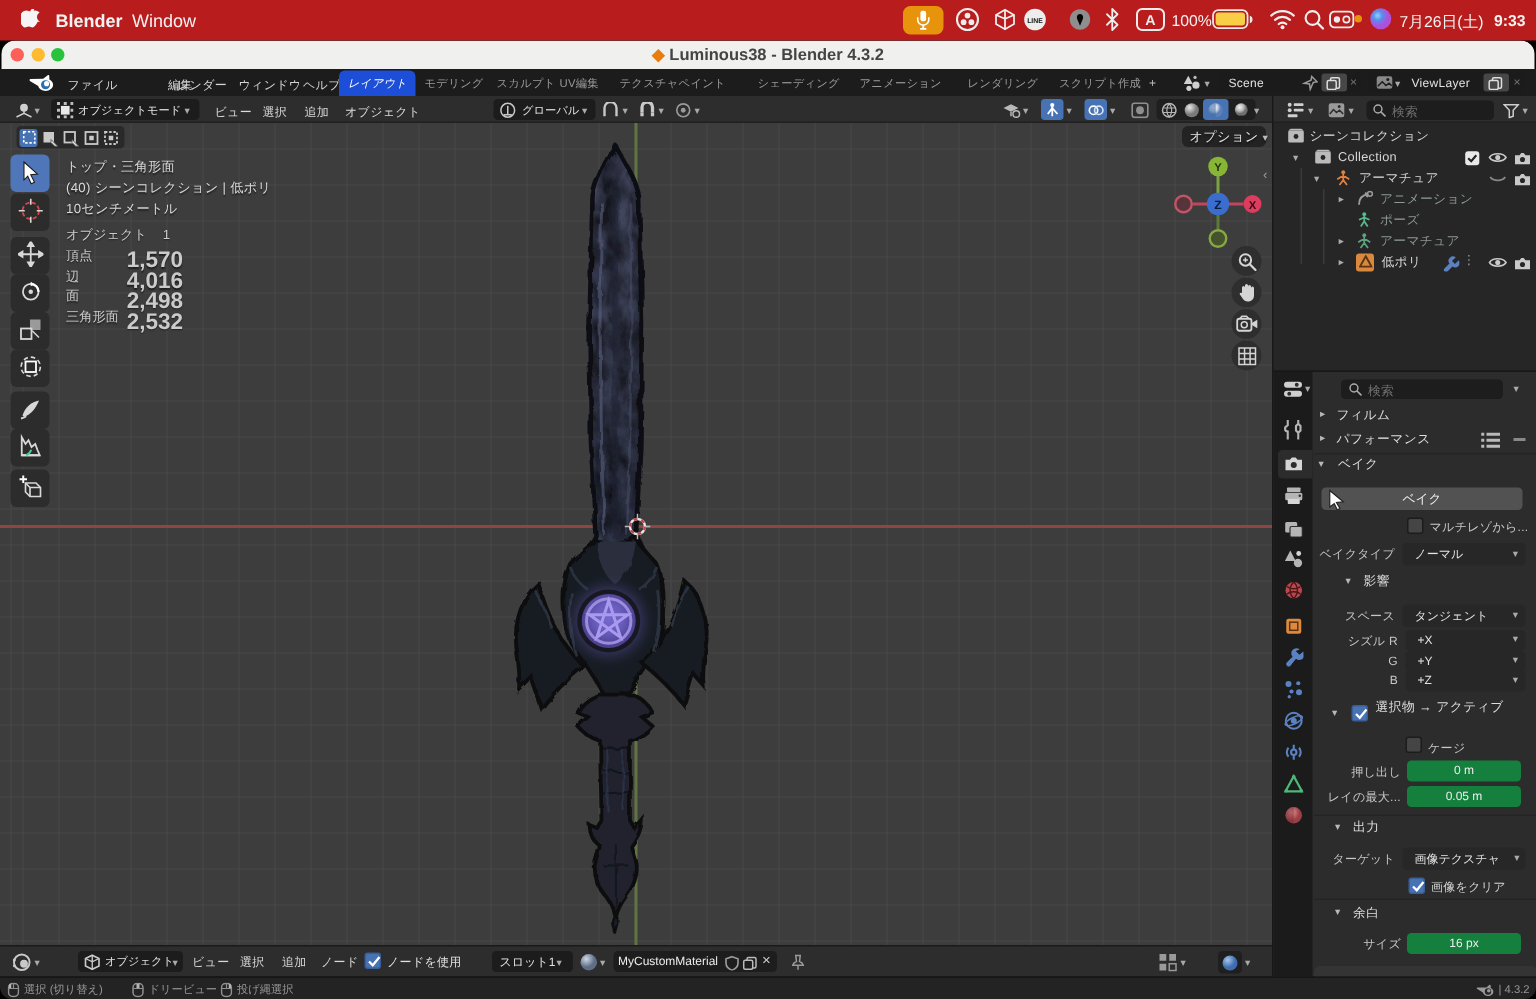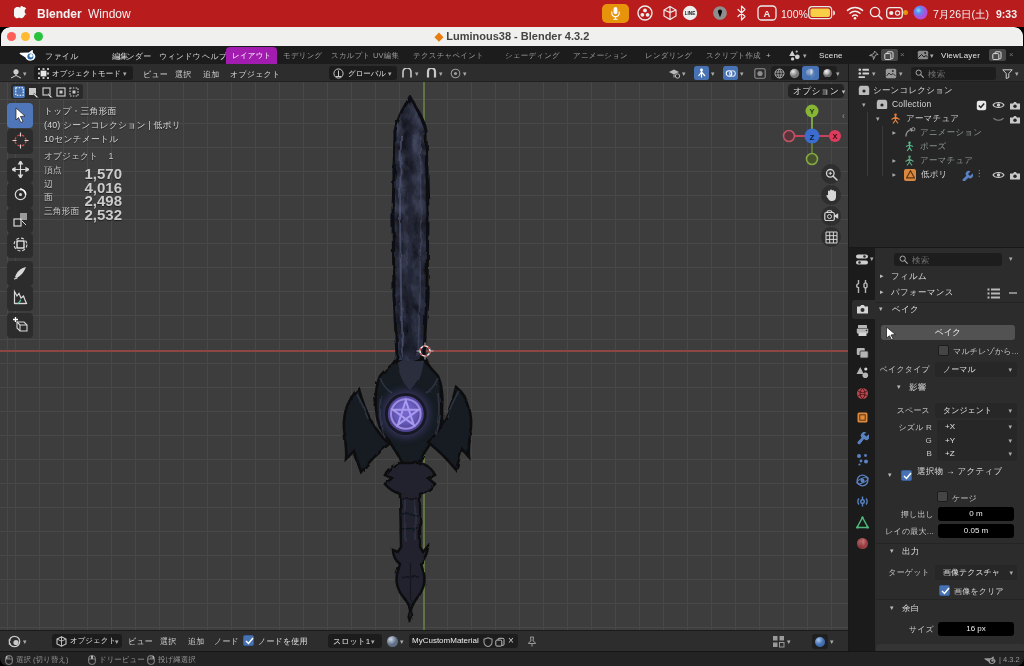--- a/index.html
+++ b/index.html
@@ -9,21 +9,21 @@
 #menubar{left:0;top:0;width:1024px;height:27px;background:#b91c1c;color:#eee;z-index:70;}
 #menubar .t{position:absolute;top:7px;font-size:12px;color:#f2f2f2;}
 
 #titlebar{left:1px;top:27px;width:1022px;height:19px;background:#f0f0ee;border-radius:9px 9px 0 0;}
 .light{position:absolute;top:32px;width:9px;height:9px;border-radius:50%;}
 #title{position:absolute;top:30px;left:0;width:1024px;text-align:center;font-size:11px;font-weight:bold;color:#444;}
 
 #topbar{left:0;top:46px;width:1024px;height:18px;background:#1c1c1c;}
 .menu{position:absolute;top:4.5px;font-size:8px;color:#d6d6d6;letter-spacing:0.2px;}
 .tab{position:absolute;top:1px;height:17px;line-height:17px;font-size:7.5px;color:#9a9a9a;padding:0 6px;letter-spacing:0.2px;}
-.tab.on{background:#a21caf;color:#fff;border-radius:4px 4px 0 0;}
+.tab.on{background:#1d4ed8;color:#fff;border-radius:4px 4px 0 0;font-style:italic;}
 
 #toolhdr{left:0;top:64px;width:848px;height:18px;background:#2d2d2d;border-bottom:1px solid #202020;}
 #toolhdr .menu{color:#dadada;}
 .dbox{position:absolute;background:#1c1c1c;border-radius:3px;}
 
 #viewport{left:0;top:82px;width:848px;height:548px;background:#3d3d3d;overflow:hidden;}
 #grid{position:absolute;left:0;top:0;width:100%;height:100%;
  background-image:
   repeating-linear-gradient(to right, #484848 0px, #484848 1px, transparent 1px, transparent 24px),
   repeating-linear-gradient(to bottom, #484848 0px, #484848 1px, transparent 1px, transparent 24px);
@@ -43,21 +43,21 @@
 #outhdr{position:absolute;left:0;top:0;width:176px;height:18px;background:#2d2d2d;border-bottom:1px solid #202020;}
 .orow{position:absolute;font-size:8.5px;color:#d6d6d6;letter-spacing:0.2px;}
 .orow.dim{color:#8d9992;}
 
 #props{left:848px;top:247px;width:176px;height:404px;background:#2c2c2c;border-left:1px solid #181818;border-top:1px solid #181818;}
 #ptabs{position:absolute;left:0;top:0;width:26px;height:404px;background:#1b1b1b;}
 .ptab{position:absolute;left:3px;width:23px;height:18px;}
 .ptab.on{background:#2c2c2c;border-radius:3px 0 0 3px;}
 .plabel{position:absolute;font-size:8px;color:#c6c6c6;text-align:right;letter-spacing:0.2px;}
 .phead{position:absolute;font-size:8.5px;color:#dedede;letter-spacing:0.3px;}
-.pfield{position:absolute;background:#000000;border-radius:3px;font-size:8px;color:#eee;text-align:center;}
+.pfield{position:absolute;background:#15803d;border-radius:3px;font-size:8px;color:#eee;text-align:center;}
 .pdrop{position:absolute;background:#272727;border-radius:3px;font-size:8px;color:#e3e3e3;}
 .caret{position:absolute;font-size:7px;color:#b9b9b9;}
 .chk{position:absolute;width:11px;height:11px;border-radius:2px;background:#454545;border:1px solid #1c1c1c;}
 .chk.onb{background:#4772b3;border-color:#3a5f98;}
 
 #shader{left:0;top:630px;width:848px;height:21px;background:#2d2d2d;border-top:1px solid #1a1a1a;}
 #shader .menu{color:#d8d8d8;}
 
 #status{left:0;top:651px;width:1024px;height:15px;background:#232323;border-top:1px solid #161616;}
 .skey{position:absolute;top:3px;font-size:7.5px;color:#969696;}

